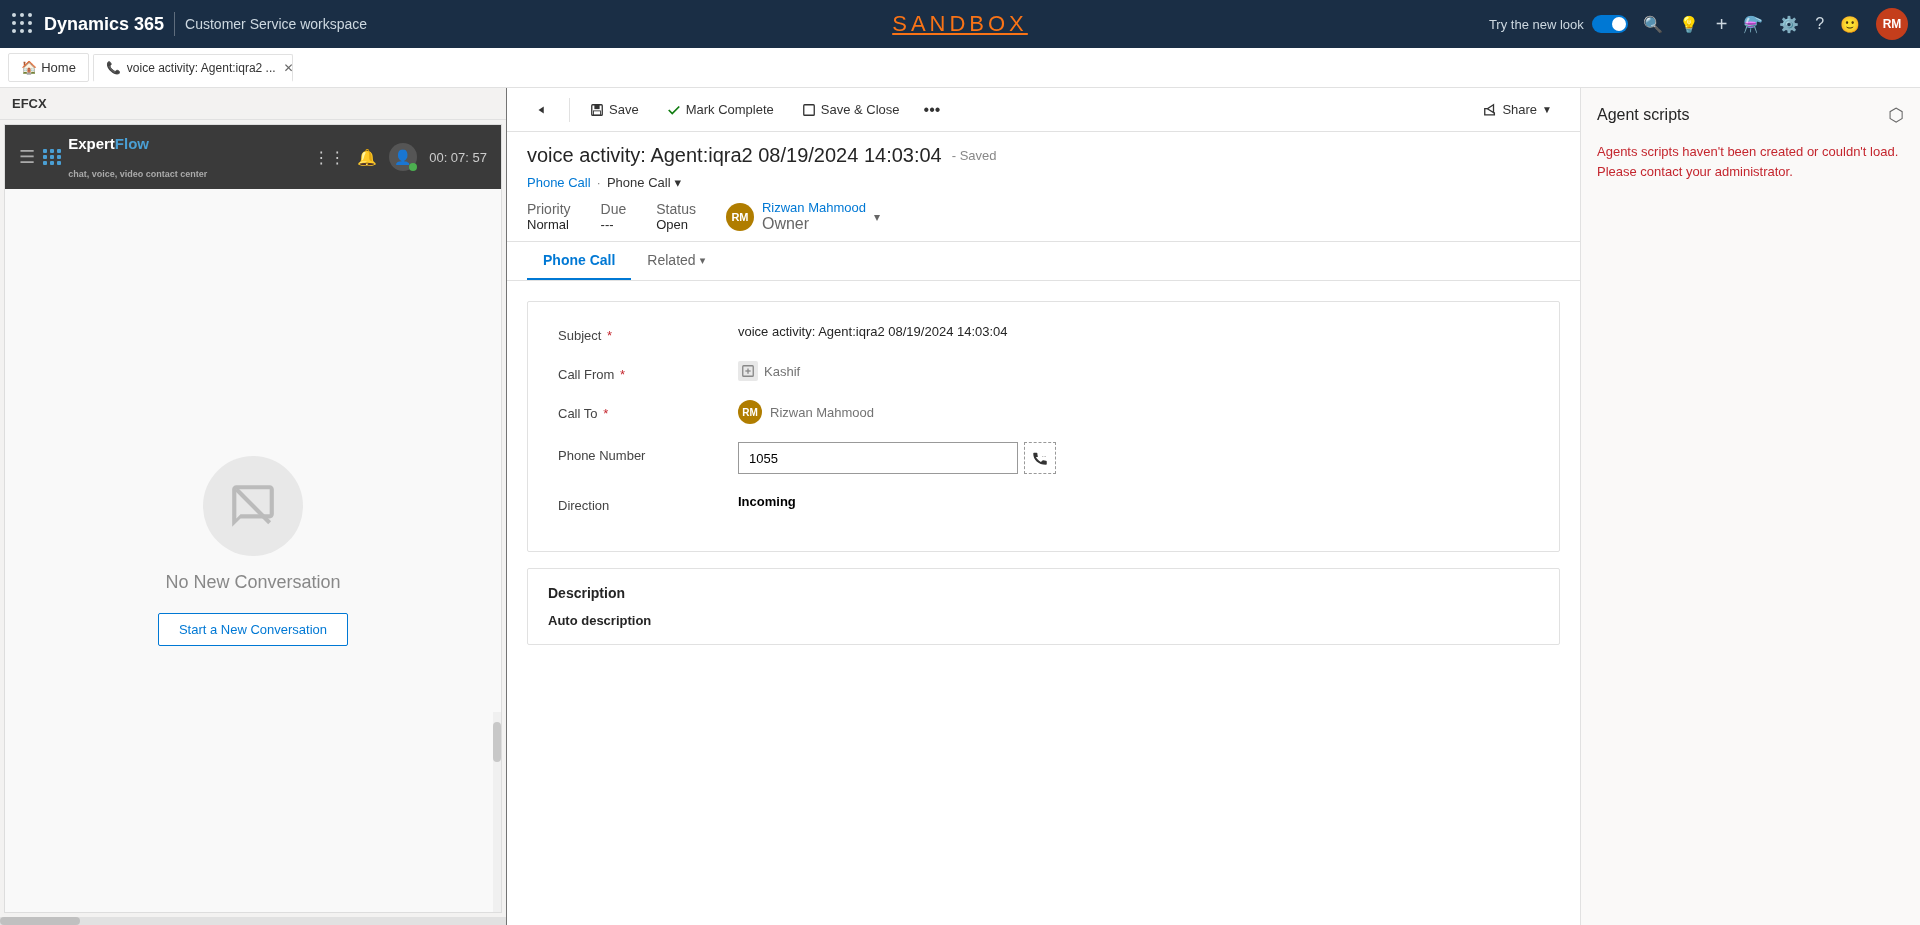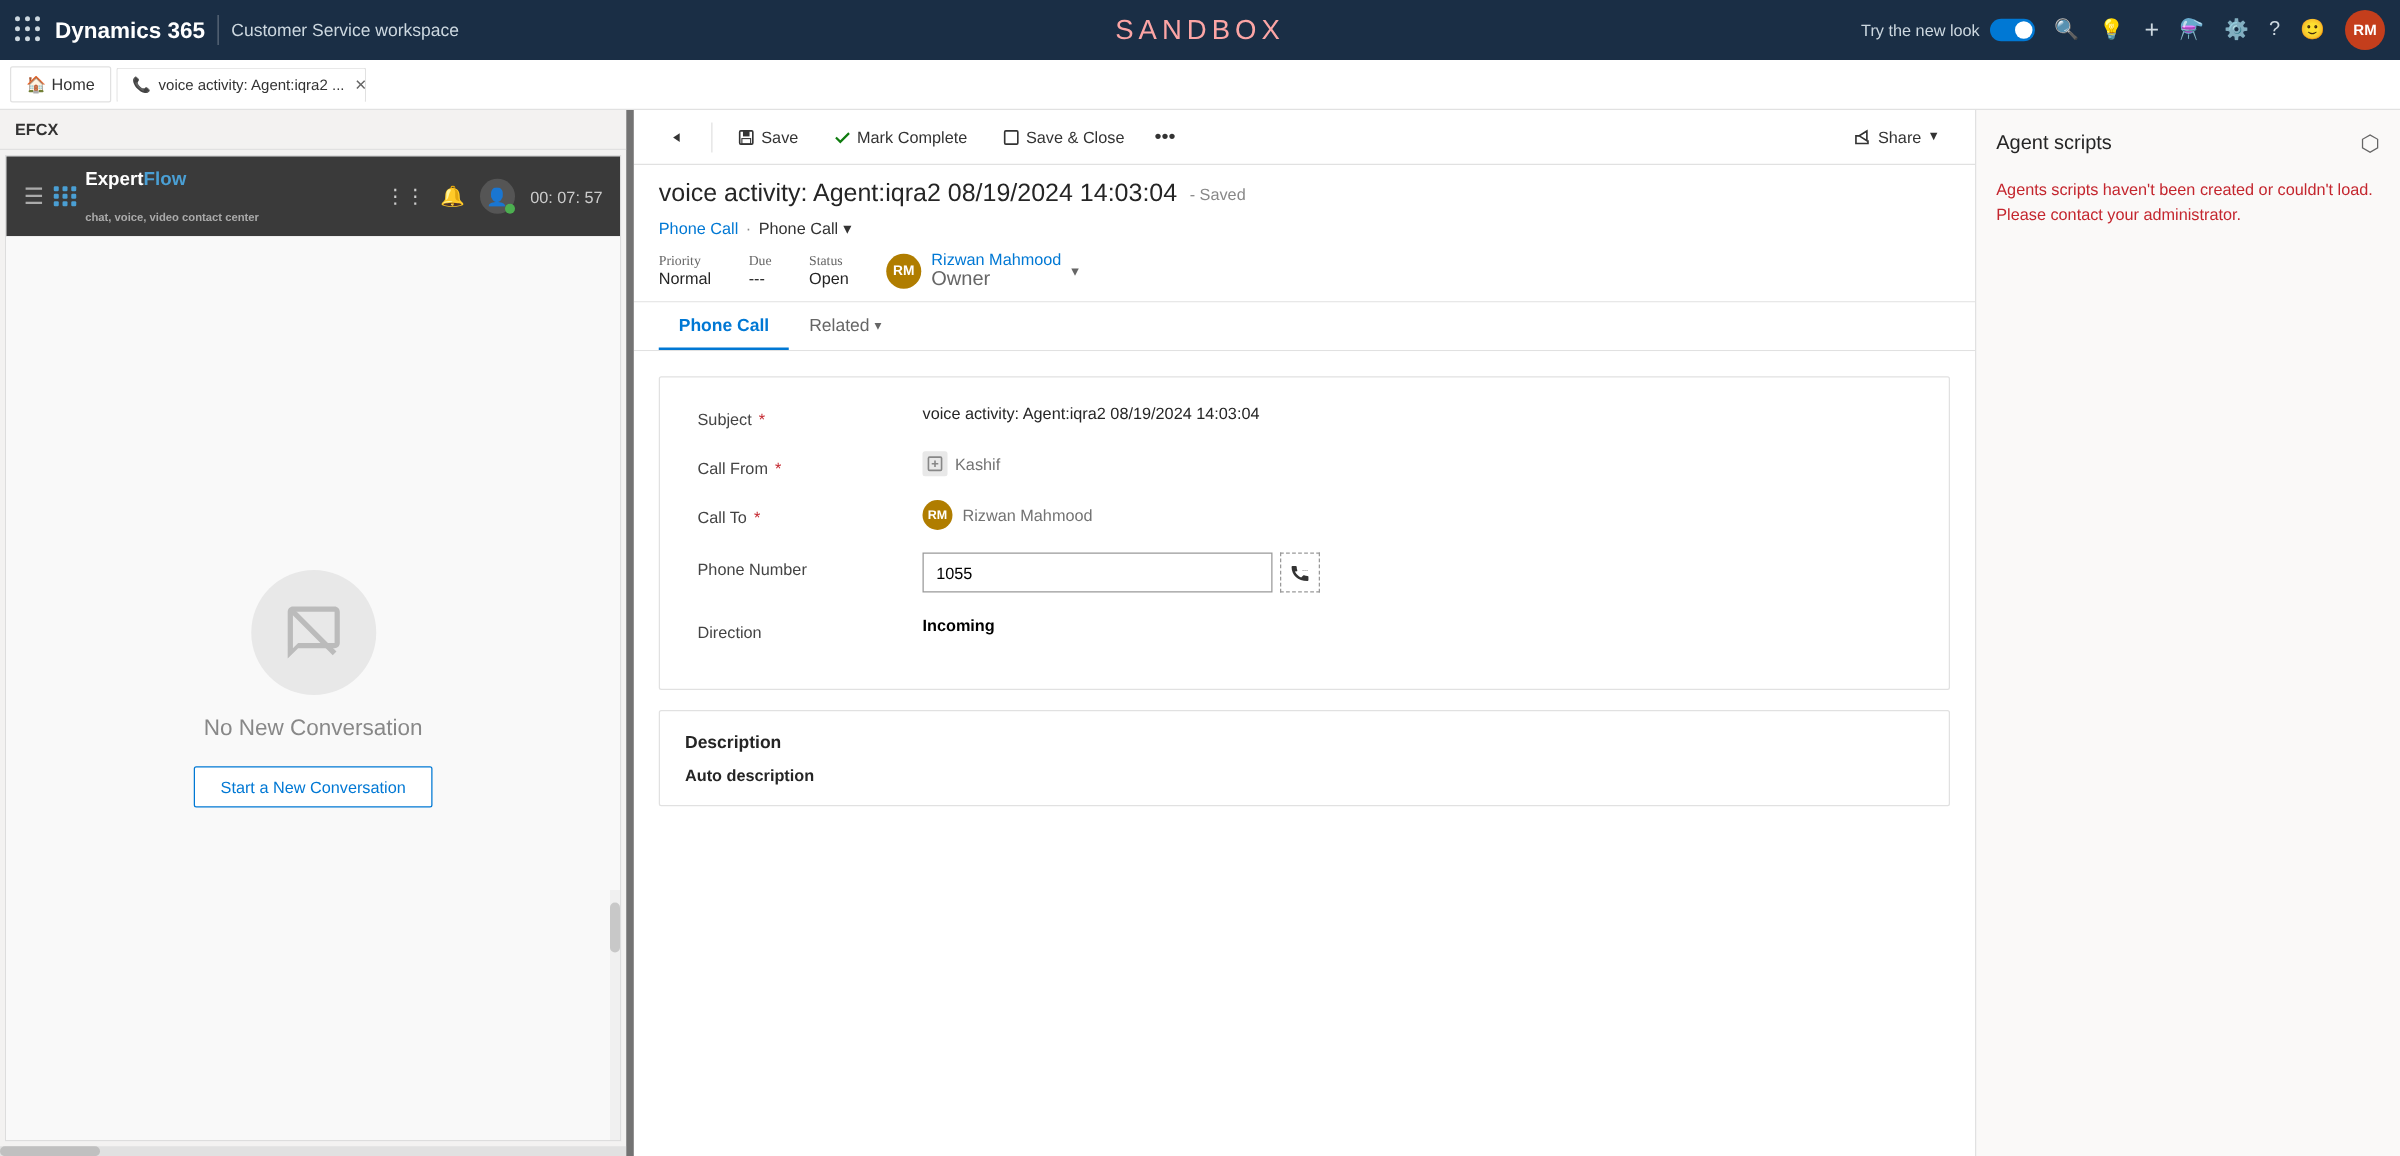--- a/index.html
+++ b/index.html
@@ -15,21 +15,21 @@
       color: #fff;
       gap: 10px;
     }
     .top-nav-grid { display: grid; grid-template-columns: 1fr auto 1fr; width: 100%; align-items: center; }
     .top-nav-left { display: flex; align-items: center; gap: 10px; }
     .top-nav-center { text-align: center; }
     .top-nav-right { display: flex; align-items: center; justify-content: flex-end; gap: 16px; }
     .top-nav .app-name { font-size: 18px; font-weight: 600; color: #fff; }
     .top-nav .divider-v { width: 1px; height: 24px; background: rgba(255,255,255,0.3); }
     .top-nav .workspace-name { font-size: 14px; color: #cdd8e0; }
-    .top-nav .sandbox-title { font-size: 22px; font-weight: 300; letter-spacing: 4px; color: #fca5a5; }
+    .top-nav .sandbox-title { font-size: 22px; font-weight: 300; letter-spacing: 4px; color: #f97316; text-decoration: underline; }
     .top-nav .try-new-look { display: flex; align-items: center; gap: 8px; font-size: 13px; color: #cdd8e0; }
     .toggle-switch { width: 36px; height: 18px; background: #0078d4; border-radius: 10px; position: relative; cursor: pointer; }
     .toggle-switch::after { content: ''; width: 14px; height: 14px; background: #fff; border-radius: 50%; position: absolute; right: 2px; top: 2px; }
     .nav-icon { font-size: 16px; color: #cdd8e0; cursor: pointer; }
     .avatar-circle { width: 32px; height: 32px; border-radius: 50%; background: #c43e1c; color: #fff; display: flex; align-items: center; justify-content: font-size; font-size: 12px; font-weight: 600; align-items: center; justify-content: center; cursor: pointer; }
     .dots-icon { display: grid; grid-template-columns: repeat(3,6px); grid-template-rows: repeat(3,6px); gap: 2px; cursor: pointer; }
     .dots-icon span { width: 4px; height: 4px; background: #cdd8e0; border-radius: 50%; display: block; }
 
     
     .tab-bar {
@@ -71,21 +71,21 @@
     
     .main-layout {
       display: flex;
       height: calc(925px - 88px);
     }
 
     
     .left-panel {
       width: 507px;
       background: #f3f2f1;
-      border-right: 6px solid #737373;
+      border-right: 1px solid #737373;
       display: flex;
       flex-direction: column;
       overflow: hidden;
       position: relative;
     }
     .left-panel-label {
       padding: 8px 12px;
       font-size: 13px;
       color: #333;
       background: #f3f2f1;
@@ -174,21 +174,21 @@
     .record-title-row { display: flex; align-items: center; gap: 10px; margin-bottom: 8px; }
     .record-title { font-size: 20px; font-weight: 400; color: #252525; }
     .record-saved { font-size: 13px; color: #888; }
     .record-breadcrumb { display: flex; align-items: center; gap: 6px; margin-bottom: 10px; }
     .breadcrumb-link { font-size: 13px; color: #0078d4; cursor: pointer; }
     .breadcrumb-sep { font-size: 13px; color: #888; }
     .breadcrumb-dropdown { display: flex; align-items: center; gap: 4px; font-size: 13px; color: #333; cursor: pointer; }
 
     .record-meta { display: flex; align-items: center; gap: 30px; }
     .meta-item { display: flex; flex-direction: column; }
-    .meta-label { font-size: 11px; color: #666; font-family: Liberation Serif, serif; }
+    .meta-label { font-size: 14px; color: #666; }
     .meta-value { font-size: 13px; color: #252525; font-weight: 500; }
     .meta-owner { display: flex; align-items: center; gap: 8px; }
     .owner-avatar { width: 28px; height: 28px; border-radius: 50%; background: #b07d00; color: #fff; font-size: 11px; font-weight: 600; display: flex; align-items: center; justify-content: center; }
     .owner-name { font-size: 13px; color: #0078d4; cursor: pointer; }
     .owner-label { font-size: 16px; color: #666; }
     .chevron-down { font-size: 12px; color: #666; cursor: pointer; }
 
     
     .record-tabs {
       display: flex;

